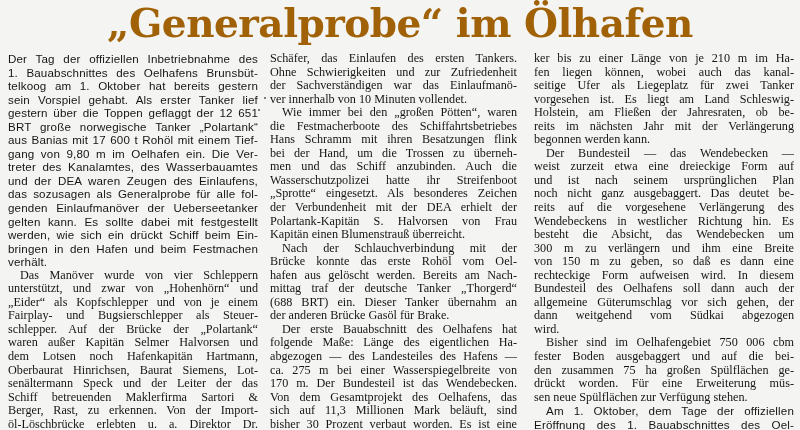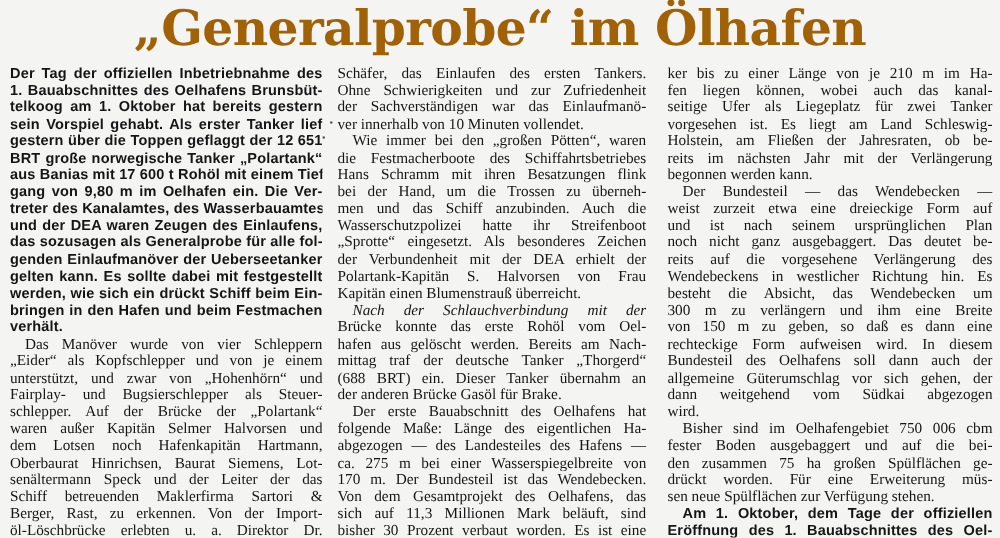--- a/index.html
+++ b/index.html
@@ -24,21 +24,21 @@
       position: absolute; top: 52px;
       font-size: 12.2px;
       line-height: 13.55px;
       text-align: justify;
       hyphens: manual;
     }
     .col1 { left: 8px; width: 250px; }
     .col2 { left: 270px; width: 247px; }
     .col3 { left: 534px; width: 260px; }
     .col p { margin: 0; }
-    .bold { font-weight: bold; font-family: "Liberation Sans", "DejaVu Sans", sans-serif; font-size: 11.6px; letter-spacing: 0.15px; }
+    .bold { font-weight: normal; font-family: "Liberation Sans", "DejaVu Sans", sans-serif; font-size: 11.6px; letter-spacing: 0.15px; }
     .line { display: block; text-align: justify; text-align-last: justify; white-space: nowrap; overflow: hidden; }
     .line.last { text-align-last: left; }
     .speck { position: absolute; width: 2px; height: 2px; background: #555; border-radius: 1px; }
   </style>
 </head>
 <body>
 
 <div class="headline">„Generalprobe“ im Ölhafen</div>
 
 <div class="col col1">
@@ -55,22 +55,22 @@
       <span class="line">und der DEA waren Zeugen des Einlaufens,</span>
       <span class="line">das sozusagen als Generalprobe für alle fol-</span>
       <span class="line">genden Einlaufmanöver der Ueberseetanker</span>
       <span class="line">gelten kann. Es sollte dabei mit festgestellt</span>
       <span class="line">werden, wie sich ein drückt Schiff beim Ein-</span>
       <span class="line">bringen in den Hafen und beim Festmachen</span>
       <span class="line last">verhält.</span>
     </p>
     <p>
       <span class="line" style="padding-left: 12px;">Das Manöver wurde von vier Schleppern</span>
+      <span class="line">unterstützt, und zwar von „Hohenhörn“ und</span>
       <span class="line">„Eider“ als Kopfschlepper und von je einem</span>
-      <span class="line">unterstützt, und zwar von „Hohenhörn“ und</span>
       <span class="line">Fairplay- und Bugsierschlepper als Steuer-</span>
       <span class="line">schlepper. Auf der Brücke der „Polartank“</span>
       <span class="line">waren außer Kapitän Selmer Halvorsen und</span>
       <span class="line">dem Lotsen noch Hafenkapitän Hartmann,</span>
       <span class="line">Oberbaurat Hinrichsen, Baurat Siemens, Lot-</span>
       <span class="line">senältermann Speck und der Leiter der das</span>
       <span class="line">Schiff betreuenden Maklerfirma Sartori &amp;</span>
       <span class="line">Berger, Rast, zu erkennen. Von der Import-</span>
       <span class="line">öl-Löschbrücke erlebten u. a. Direktor Dr.</span>
     </p>
@@ -88,21 +88,21 @@
       <span class="line">Hans Schramm mit ihren Besatzungen flink</span>
       <span class="line">bei der Hand, um die Trossen zu überneh-</span>
       <span class="line">men und das Schiff anzubinden. Auch die</span>
       <span class="line">Wasserschutzpolizei hatte ihr Streifenboot</span>
       <span class="line">„Sprotte“ eingesetzt. Als besonderes Zeichen</span>
       <span class="line">der Verbundenheit mit der DEA erhielt der</span>
       <span class="line">Polartank-Kapitän S. Halvorsen von Frau</span>
       <span class="line last">Kapitän einen Blumenstrauß überreicht.</span>
     </p>
     <p>
-      <span class="line" style="padding-left: 12px; font-style: italic;">Nach der Schlauchverbindung mit der</span>
+      <span class="line" style="padding-left: 12px;">Nach der Schlauchverbindung mit der</span>
       <span class="line">Brücke konnte das erste Rohöl vom Oel-</span>
       <span class="line">hafen aus gelöscht werden. Bereits am Nach-</span>
       <span class="line">mittag traf der deutsche Tanker „Thorgerd“</span>
       <span class="line">(688 BRT) ein. Dieser Tanker übernahm an</span>
       <span class="line last">der anderen Brücke Gasöl für Brake.</span>
     </p>
     <p>
       <span class="line" style="padding-left: 12px;">Der erste Bauabschnitt des Oelhafens hat</span>
       <span class="line">folgende Maße: Länge des eigentlichen Ha-</span>
       <span class="line">abgezogen — des Landesteiles des Hafens —</span>

